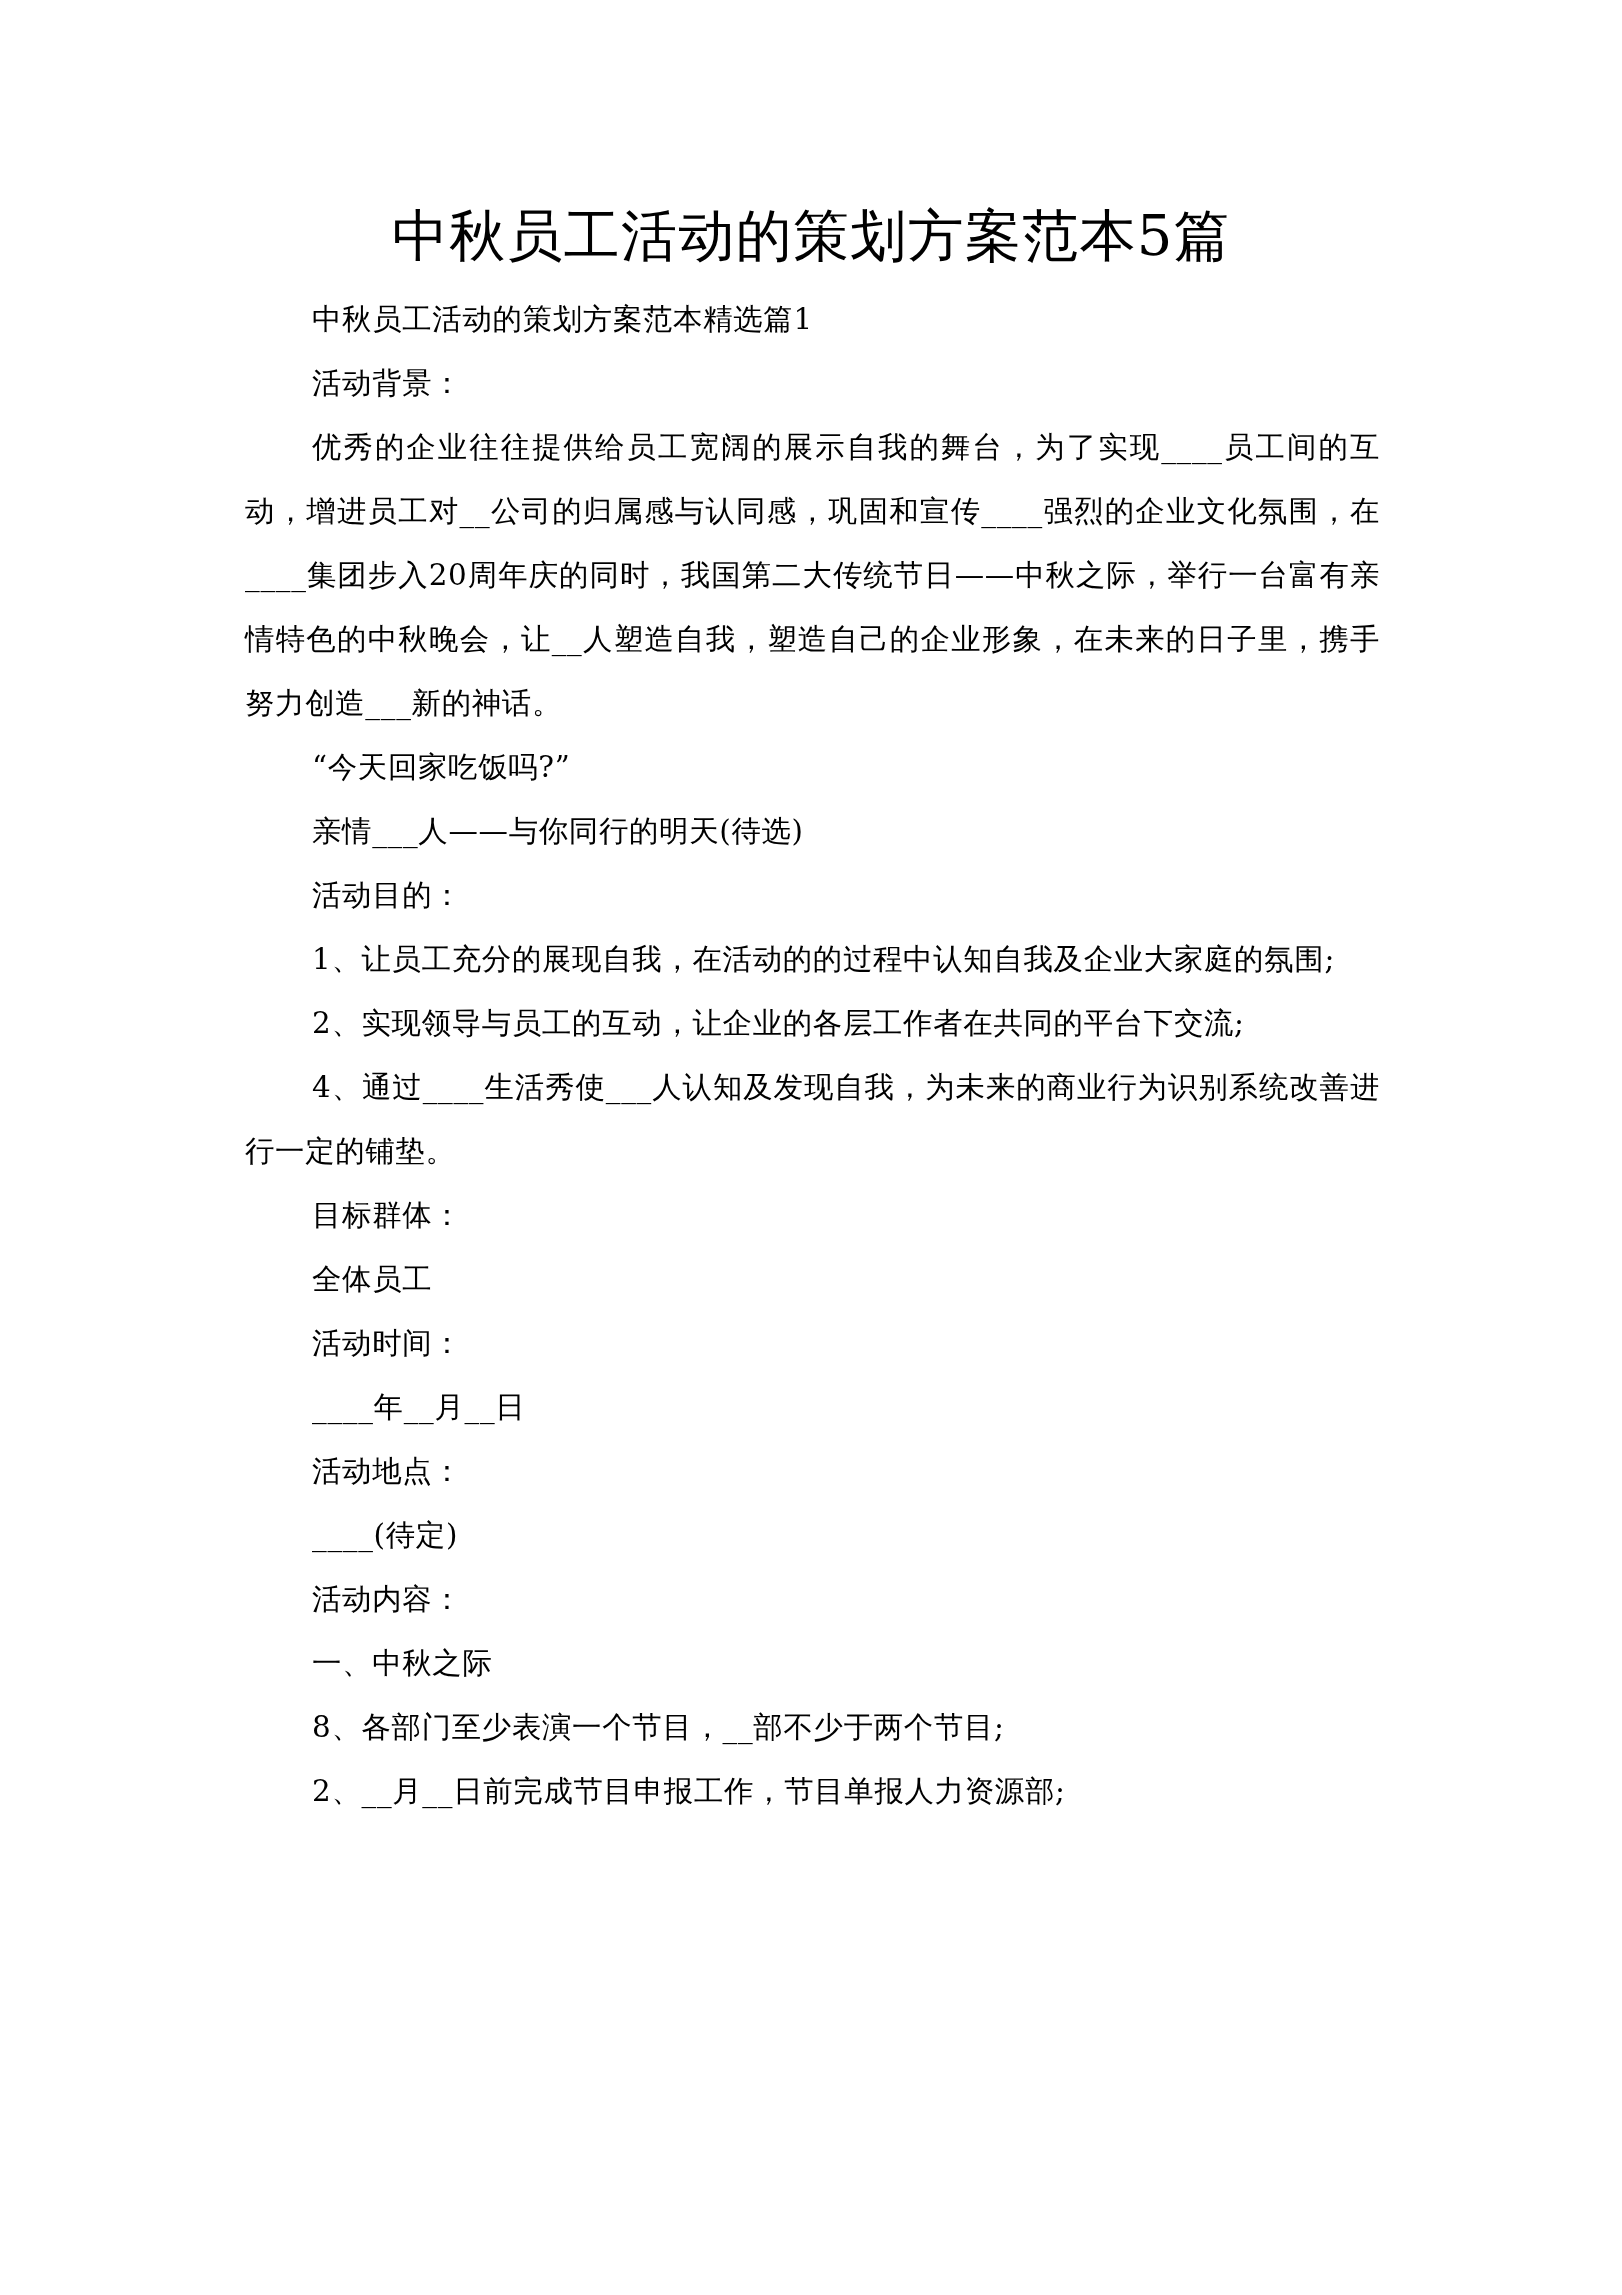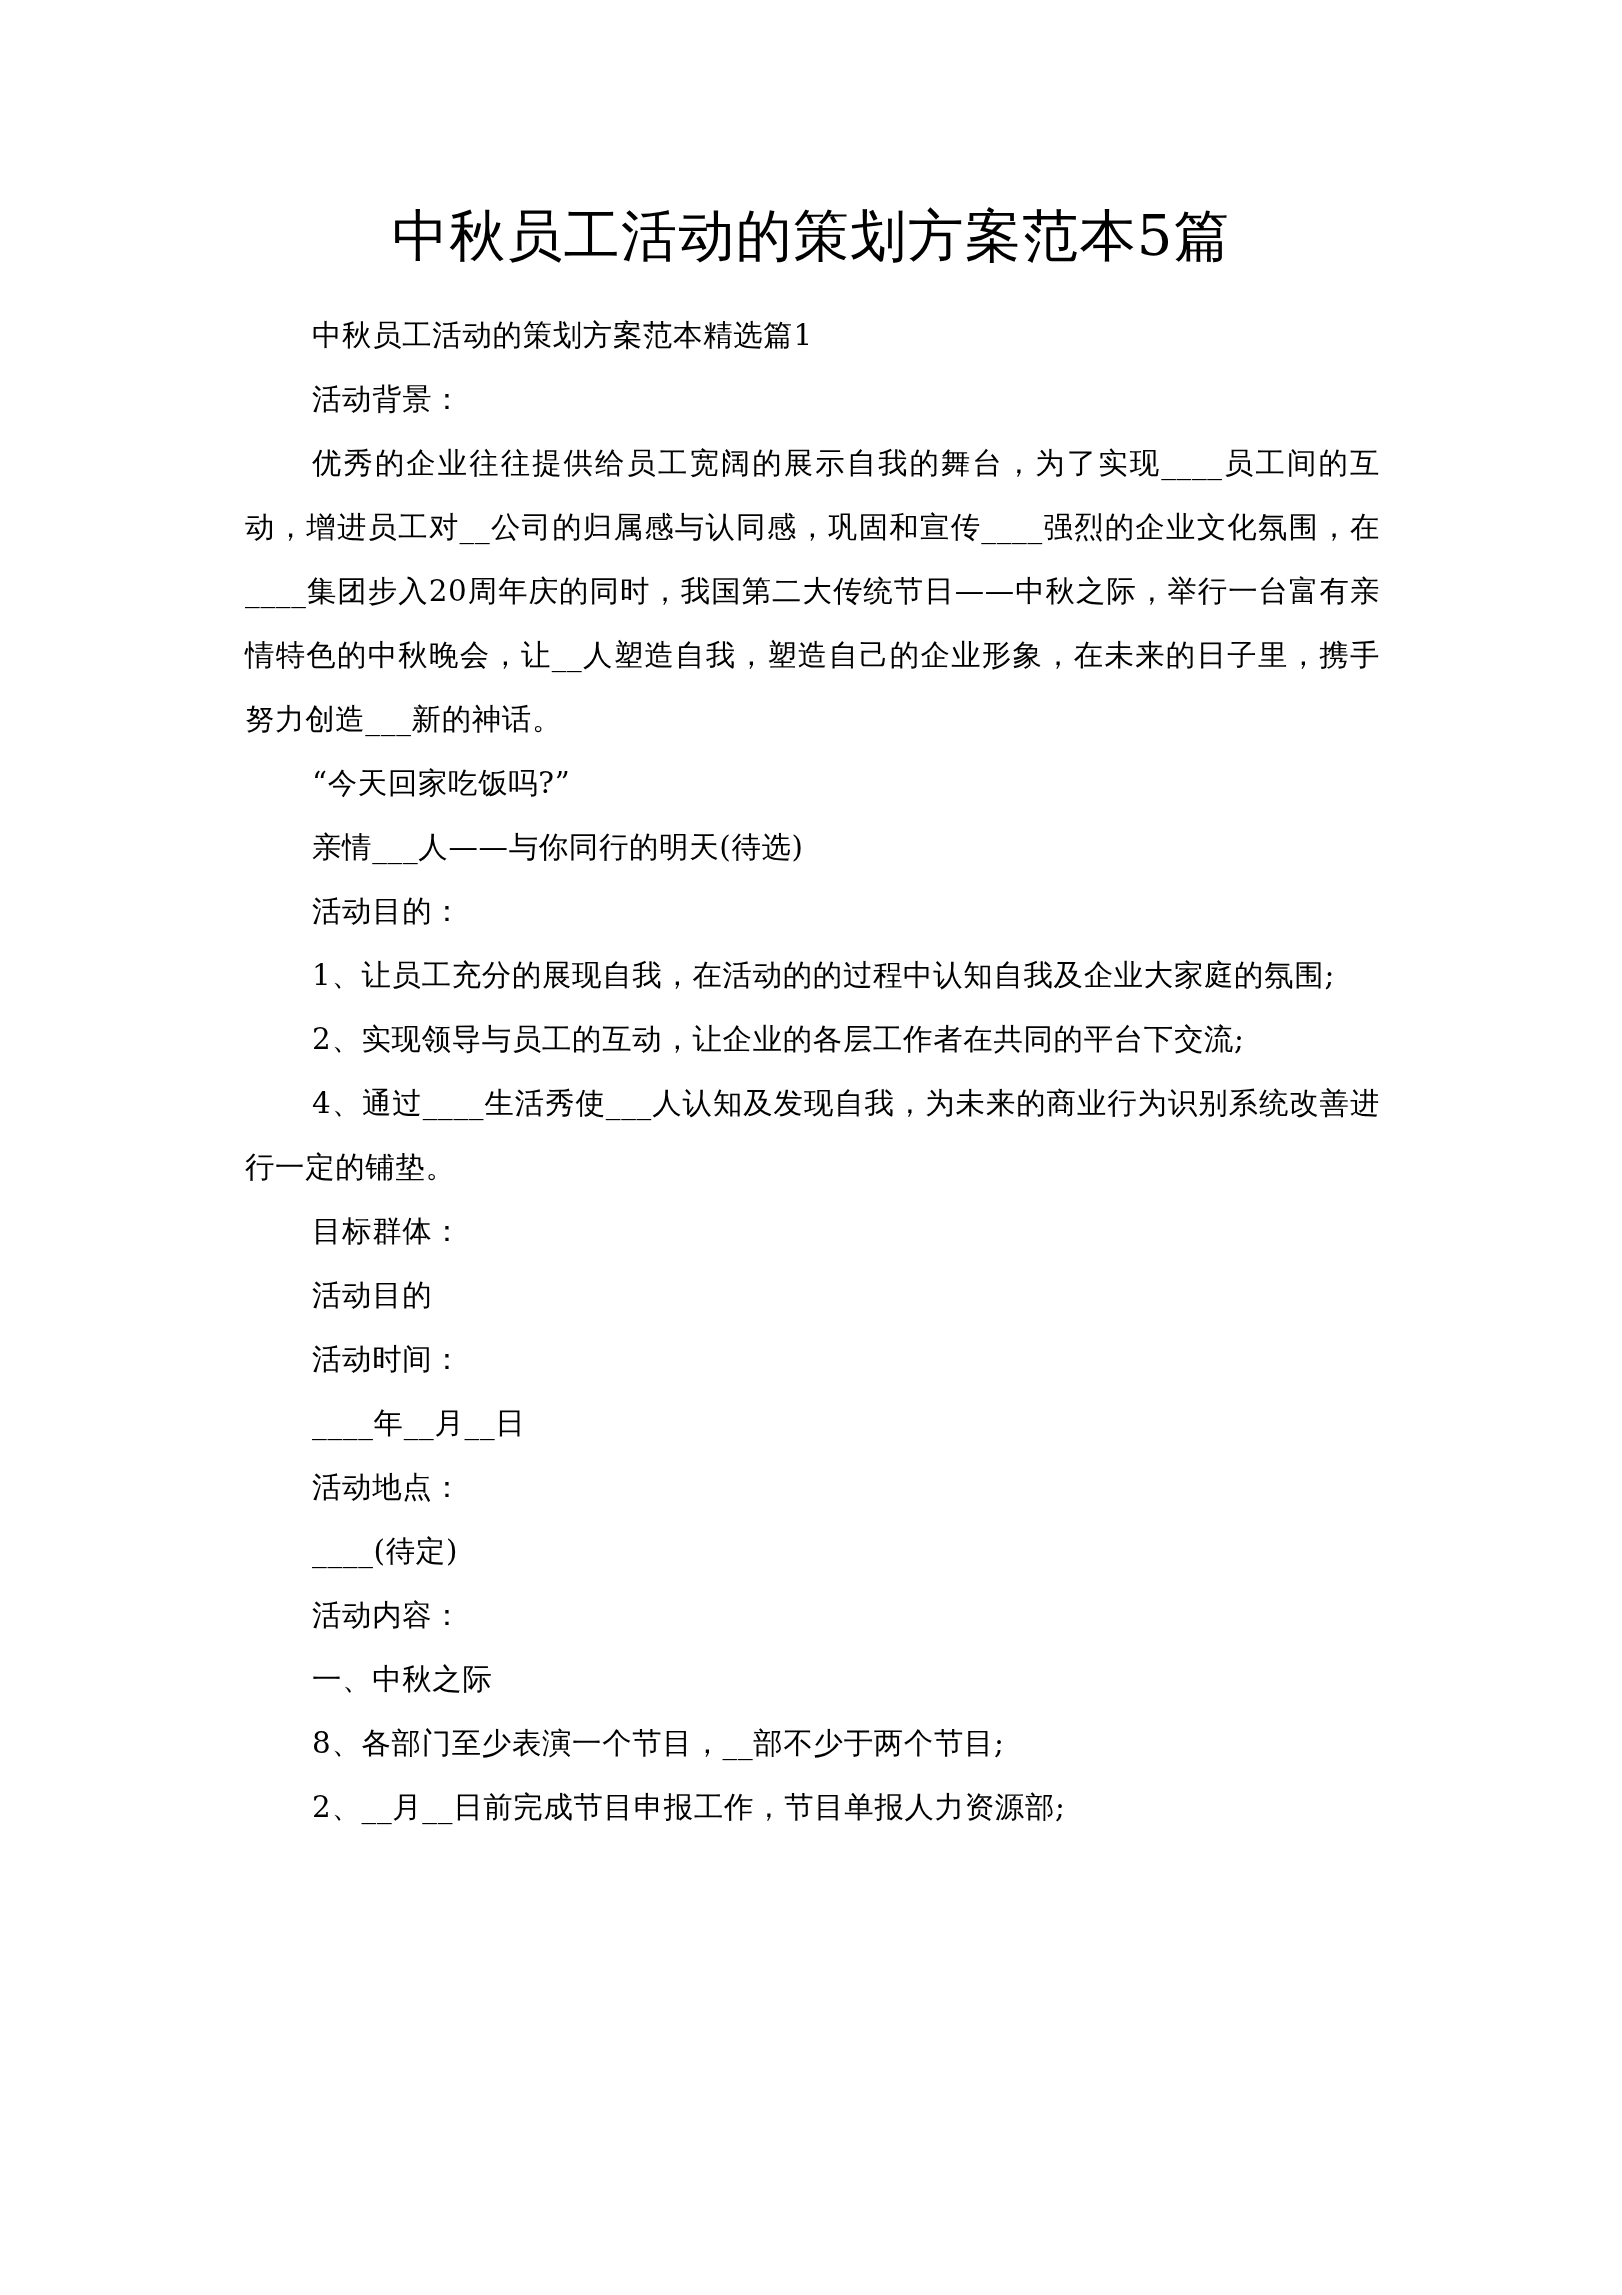--- a/index.html
+++ b/index.html
@@ -32,21 +32,21 @@
       font-size: 56px;
       line-height: 79px;
       font-weight: normal;
       letter-spacing: 1.3px;
       margin: 0;
     }
     .body-text {
       position: absolute;
       left: 245px;
       width: 1135px;
-      top: 303px;
+      top: 287px;
       font-size: 29.4px;
       line-height: 64px;
       letter-spacing: 0.7px;
     }
     .para {
       margin: 0;
       text-indent: 67px;
       text-align: justify;
     }
   </style>
@@ -60,21 +60,21 @@
     <p class="para">中秋员工活动的策划方案范本精选篇1</p>
     <p class="para">活动背景：</p>
     <p class="para">优秀的企业往往提供给员工宽阔的展示自我的舞台，为了实现____员工间的互动，增进员工对__公司的归属感与认同感，巩固和宣传____强烈的企业文化氛围，在____集团步入20周年庆的同时，我国第二大传统节日——中秋之际，举行一台富有亲情特色的中秋晚会，让__人塑造自我，塑造自己的企业形象，在未来的日子里，携手努力创造___新的神话。</p>
     <p class="para">“今天回家吃饭吗?”</p>
     <p class="para">亲情___人——与你同行的明天(待选)</p>
     <p class="para">活动目的：</p>
     <p class="para">1、让员工充分的展现自我，在活动的的过程中认知自我及企业大家庭的氛围;</p>
     <p class="para">2、实现领导与员工的互动，让企业的各层工作者在共同的平台下交流;</p>
     <p class="para">4、通过____生活秀使___人认知及发现自我，为未来的商业行为识别系统改善进行一定的铺垫。</p>
     <p class="para">目标群体：</p>
-    <p class="para">活动目的</p>
+    <p class="para">全体员工</p>
     <p class="para">活动时间：</p>
     <p class="para">____年__月__日</p>
     <p class="para">活动地点：</p>
     <p class="para">____(待定)</p>
     <p class="para">活动内容：</p>
     <p class="para">一、中秋之际</p>
     <p class="para">8、各部门至少表演一个节目，__部不少于两个节目;</p>
     <p class="para">2、__月__日前完成节目申报工作，节目单报人力资源部;</p>
   </div>
 </div>

